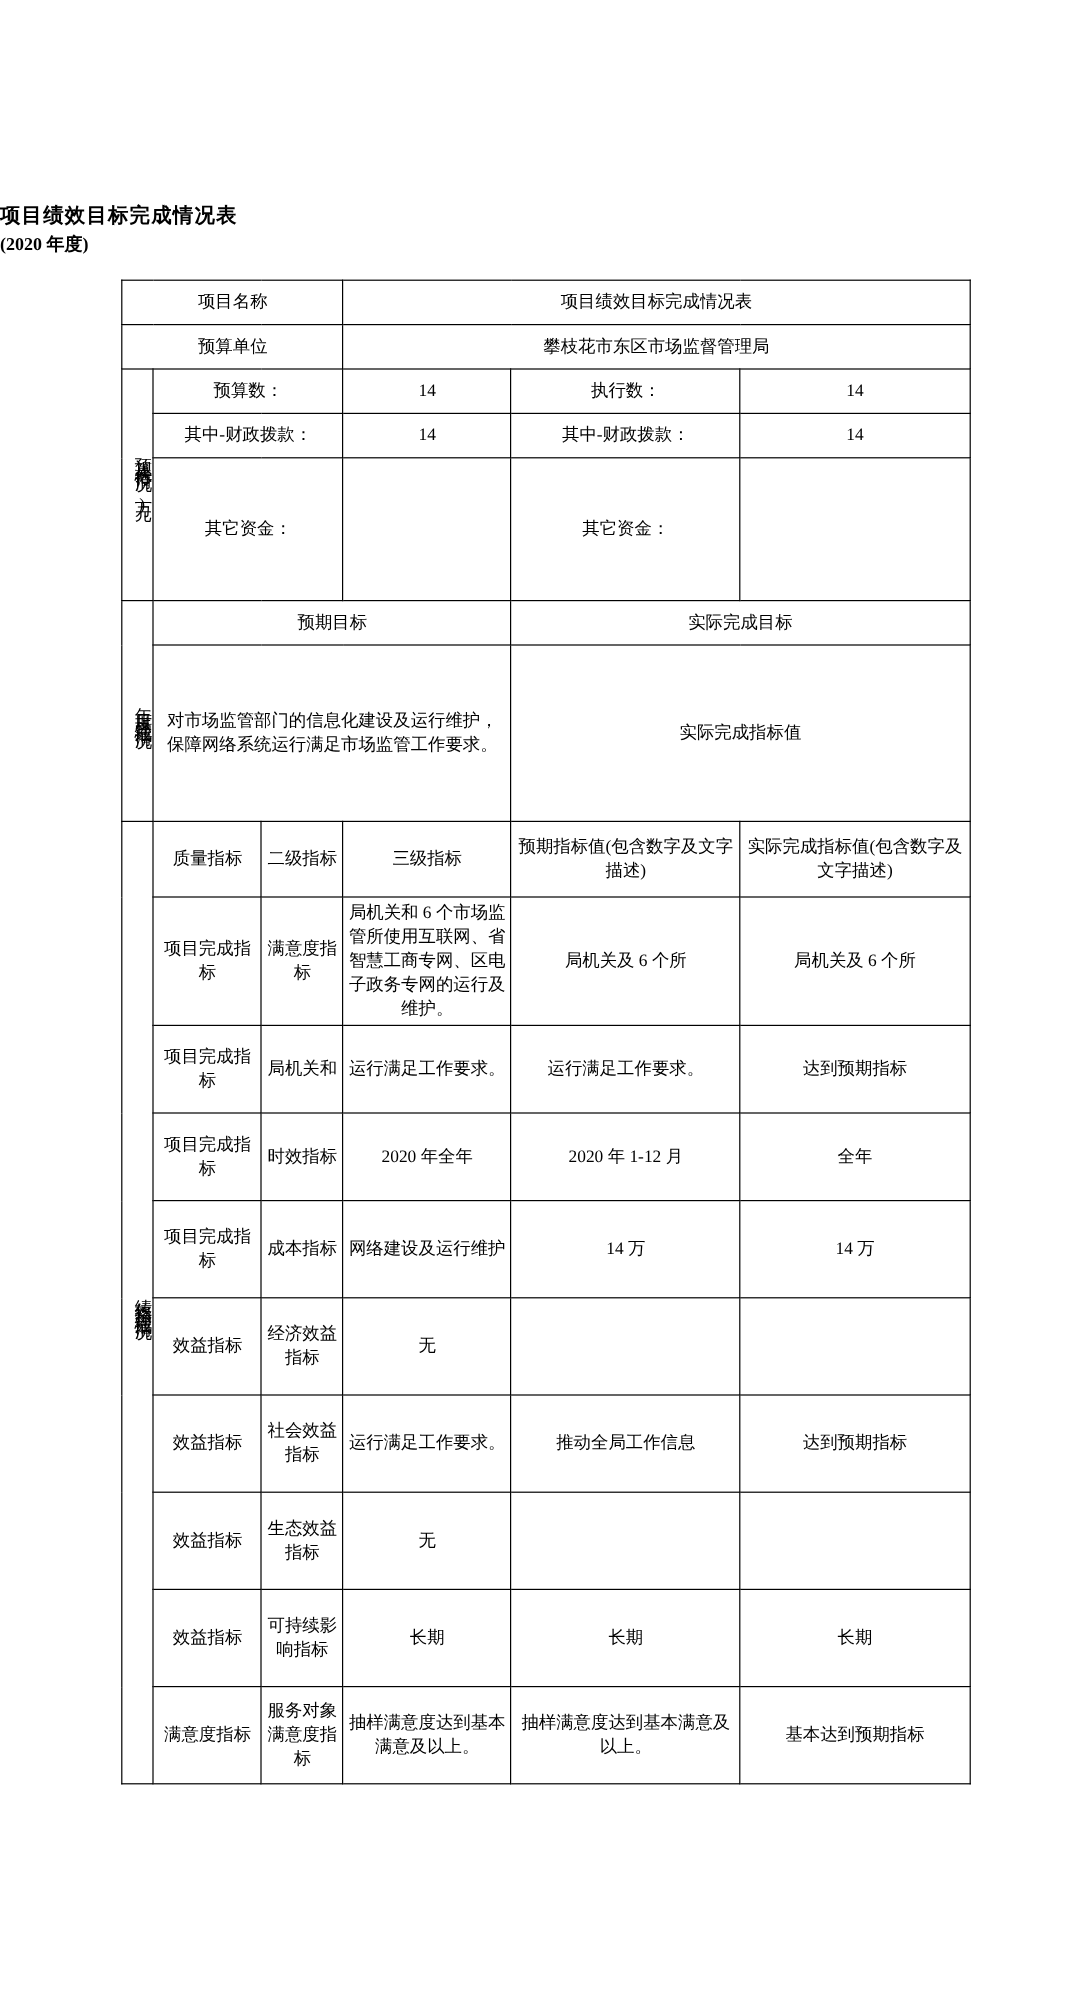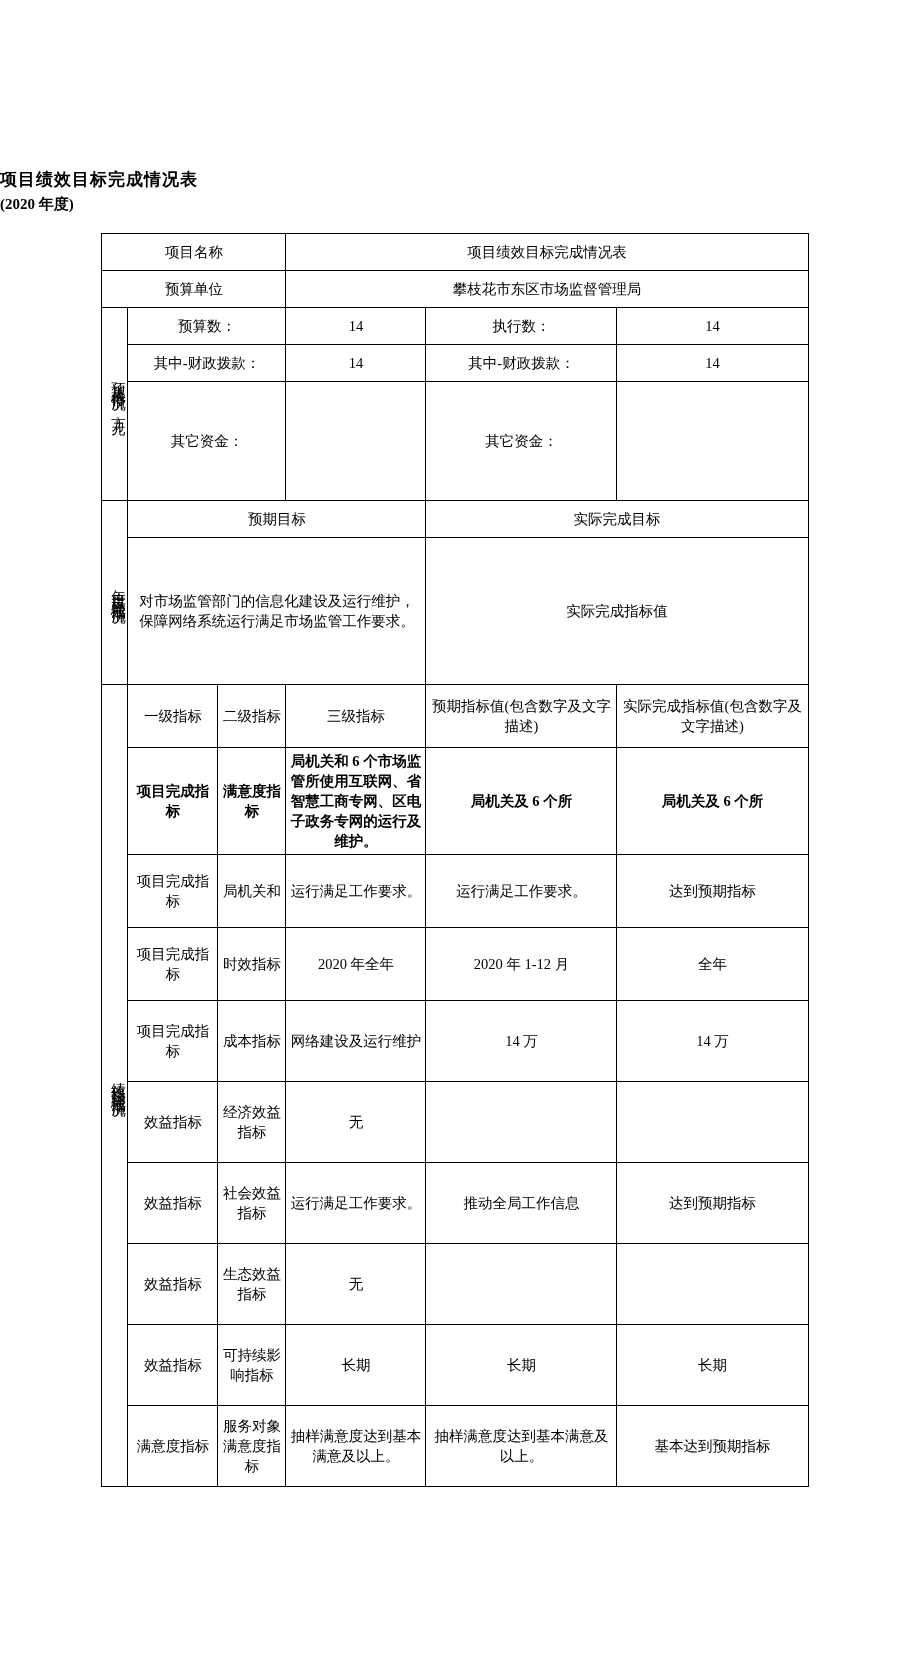--- a/index.html
+++ b/index.html
@@ -65,21 +65,21 @@
     letter-spacing: 3px;
     white-space: nowrap;
     line-height: 24px;
   }
   .cell-pad {
     padding: 10px 6px;
   }
   .tall-1 { height: 112px; }
   .row-h { height: 30px; }
   .row-idx { height: 56px; }
-  .row-num { height: 86px; font-weight: bold; }
+  .row-num { height: 86px; }
   .row-mid { height: 66px; }
   .row-tall { height: 74px; }
   .left-txt {
     text-align: left;
     padding-left: 4px;
     padding-right: 4px;
     line-height: 22px;
   }
 </style>
 </head>
@@ -147,21 +147,21 @@
 
       <tr>
         <td colspan="3" class="left-txt cell-pad" style="height:140px">对市场监管部门的信息化建设及运行维护，保障网络系统运行满足市场监管工作要求。</td>
         <td colspan="2" class="cell-pad" style="height:140px">实际完成指标值</td>
       </tr>
 
       <tr>
         <td rowspan="10" class="vlabel">
           <span class="vtext">绩效指标完成情况</span>
         </td>
-        <td class="row-idx">一级指标</td>
+        <td class="row-idx">质量指标</td>
         <td class="row-idx">二级指标</td>
         <td class="row-idx">三级指标</td>
         <td class="row-idx">预期指标值(包含数字及文字描述)</td>
         <td class="row-idx">实际完成指标值(包含数字及文字描述)</td>
       </tr>
 
       <tr>
         <td class="row-num">项目完成指标</td>
         <td class="row-num">满意度指标</td>
         <td class="row-num left-txt">局机关和 6 个市场监管所使用互联网、省智慧工商专网、区电子政务专网的运行及维护。</td>

